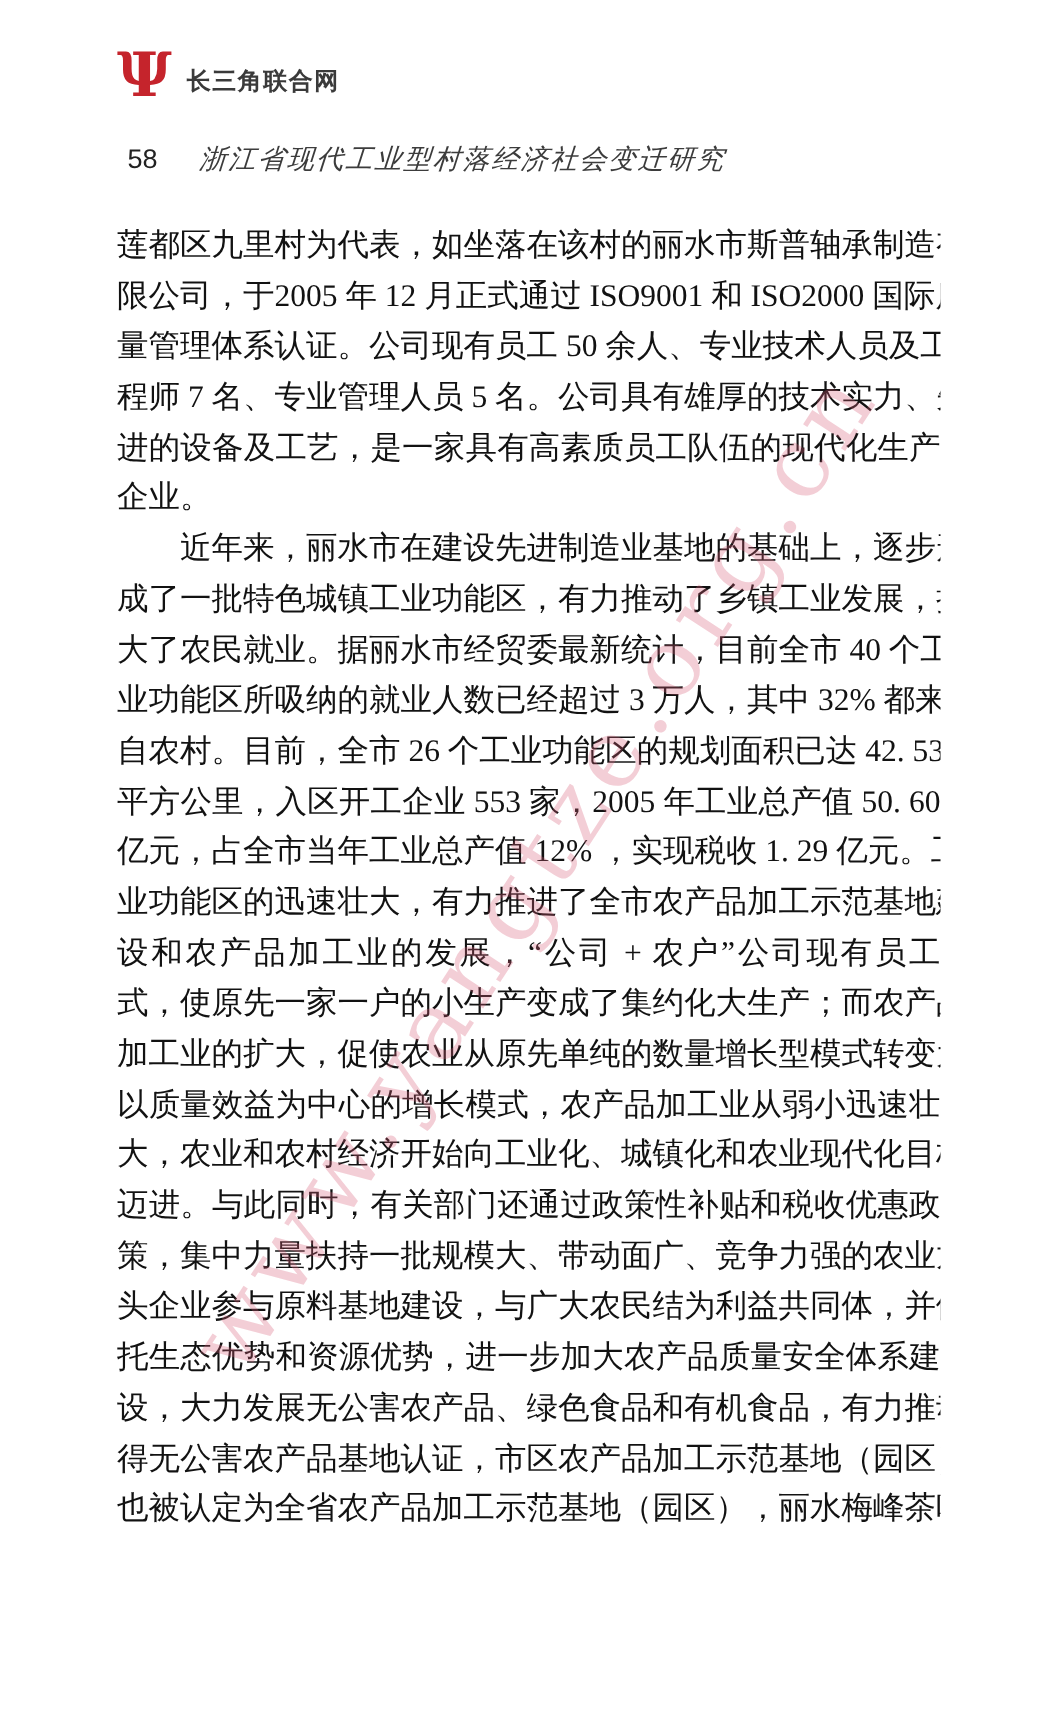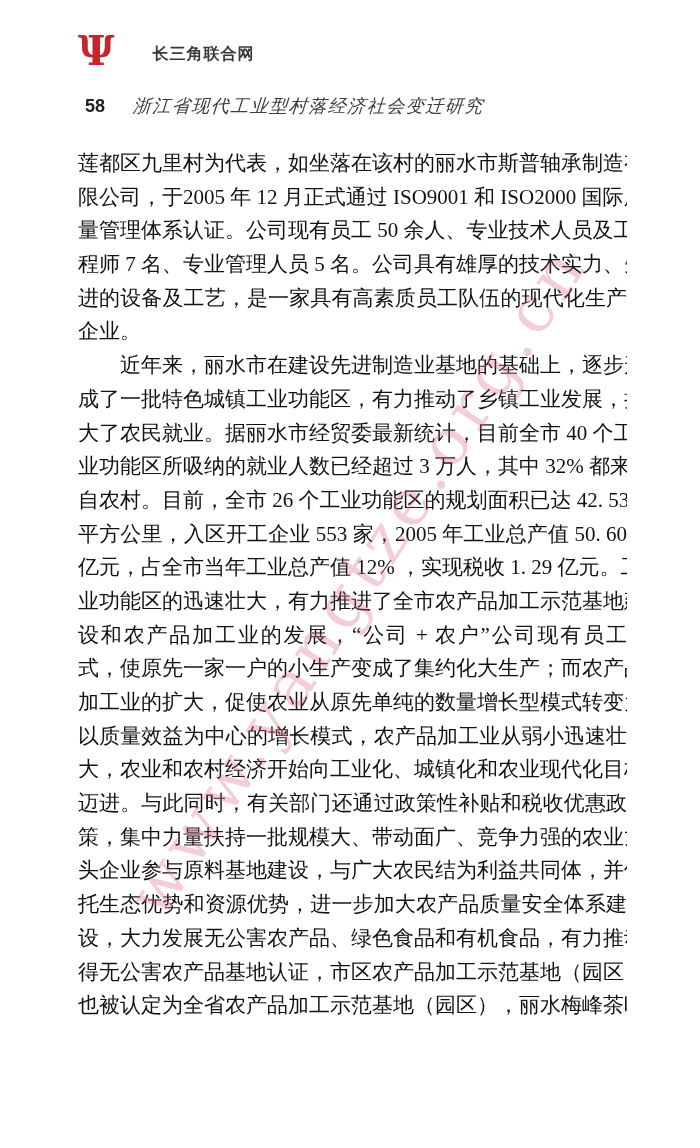--- a/index.html
+++ b/index.html
@@ -20,30 +20,30 @@
     height: 42px;
   }
   .logo-glyph {
     font-family: "DejaVu Serif", serif;
     font-size: 40px; line-height: 40px; font-weight: bold;
     transform: scaleY(1.02);
   }
   .logo-text {
     font-family: "Liberation Sans", "DejaVu Sans", sans-serif;
     font-size: 16px; font-weight: bold; color: #3a3a3a;
-    letter-spacing: 1px; padding-top: 6px; margin-left: 28px;
+    letter-spacing: 1px; padding-top: 6px;
   }
   
   .page-header {
     position: absolute; top: 94px; left: 85px; right: 75px;
     display: flex; align-items: baseline;
   }
   .page-number {
     font-family: "Liberation Sans", "DejaVu Sans", sans-serif;
-    font-size: 18px; font-weight: bold; color: #222;
+    font-size: 18px; font-weight: normal; color: #222;
   }
   .running-title {
     margin-left: 28px;
     font-style: italic;
     font-size: 18px; color: #3c3c3c;
     letter-spacing: 1.5px;
     transform: skewX(-4deg);
   }
   
   .body-text {

